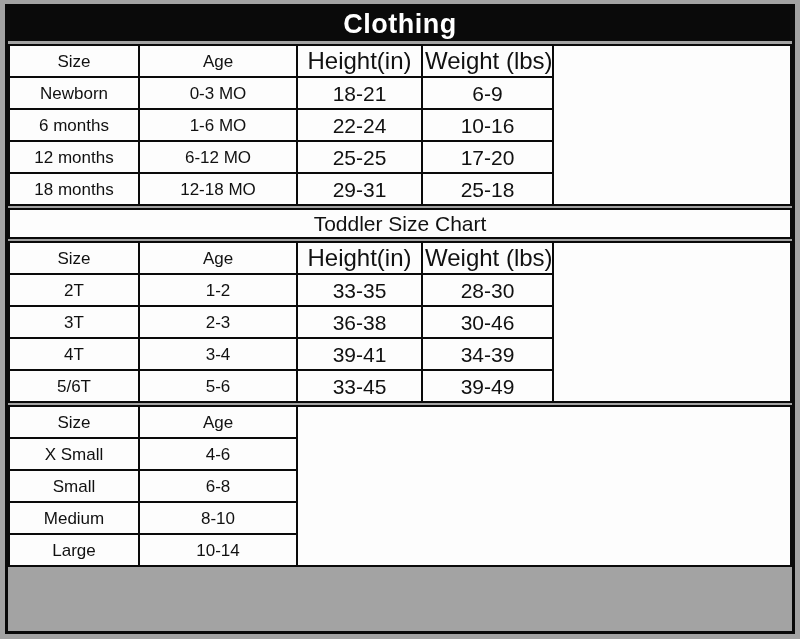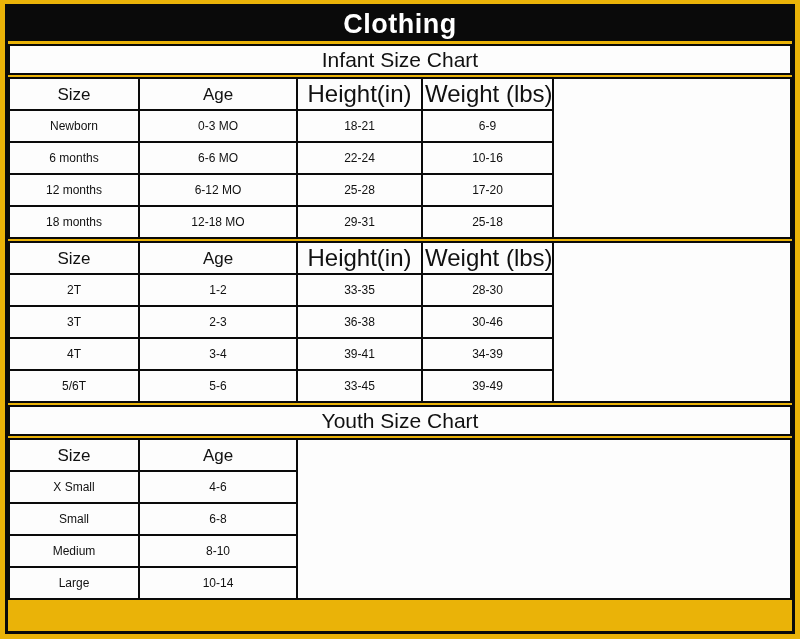--- a/index.html
+++ b/index.html
@@ -7,21 +7,21 @@
     padding: 0;
     background: #ffffff;
     font-family: "Liberation Sans", sans-serif;
     color: #111111;
   }
   .sheet {
     box-sizing: border-box;
     width: 800px;
     height: 639px;
     padding: 4px 5px 5px 5px;
-    background: #eab308;
+    background: #a3a3a3;
   }
   .frame {
     box-sizing: border-box;
     width: 100%;
     height: 630px;
     border: 3px solid #0a0a0a;
     display: flex;
     flex-direction: column;
   }
   .title-bar {
@@ -56,49 +56,48 @@
   }
   table.size-table th,
   table.size-table td {
     box-sizing: border-box;
     border: 2px solid #0a0a0a;
     height: 32px;
     padding: 0 2px;
     text-align: center;
     vertical-align: middle;
     font-weight: normal;
-    font-size: 12px;
+    font-size: 17px;
     line-height: 1;
     overflow: hidden;
     white-space: nowrap;
   }
   table.size-table th { font-size: 17px; }
   table.size-table th.cond { font-size: 24px; }
-  table.size-table td.cond { font-size: 12px; }
+  table.size-table td.cond { font-size: 21px; }
   
   table.cols5 col.c-size   { width: 130px; }
   table.cols5 col.c-age    { width: 158px; }
   table.cols5 col.c-height { width: 125px; }
   table.cols5 col.c-weight { width: 131px; }
   table.cols5 col.c-rest   { width: auto;  }
   
   table.cols3 col.c-size { width: 130px; }
   table.cols3 col.c-age  { width: 158px; }
   table.cols3 col.c-rest { width: auto;  }
   td.blank { background: #fdfdfd; }
 </style>
 </head>
 <body>
 
 <div class="sheet">
   <div class="frame">
 
     <div class="title-bar">Clothing</div>
 
-    <div class="banner">Infant Size Chart</div>
     <table class="size-table cols5">
       <colgroup>
         <col class="c-size">
           <col class="c-age">
           <col class="c-height">
           <col class="c-weight">
           <col class="c-rest">
       </colgroup>
       <tbody>
         <tr>
@@ -109,39 +108,40 @@
           <td class="blank" rowspan="5"></td>
         </tr>
         <tr>
           <td>Newborn</td>
           <td>0-3 MO</td>
           <td class="cond">18-21</td>
           <td class="cond">6-9</td>
         </tr>
         <tr>
           <td>6 months</td>
-          <td>6-6 MO</td>
+          <td>1-6 MO</td>
           <td class="cond">22-24</td>
           <td class="cond">10-16</td>
         </tr>
         <tr>
           <td>12 months</td>
           <td>6-12 MO</td>
-          <td class="cond">25-28</td>
+          <td class="cond">25-25</td>
           <td class="cond">17-20</td>
         </tr>
         <tr>
           <td>18 months</td>
           <td>12-18 MO</td>
           <td class="cond">29-31</td>
           <td class="cond">25-18</td>
         </tr>
       </tbody>
     </table>
 
+    <div class="banner">Toddler Size Chart</div>
     <table class="size-table cols5">
       <colgroup>
         <col class="c-size">
           <col class="c-age">
           <col class="c-height">
           <col class="c-weight">
           <col class="c-rest">
       </colgroup>
       <tbody>
         <tr>
@@ -171,21 +171,20 @@
         </tr>
         <tr>
           <td>5/6T</td>
           <td>5-6</td>
           <td class="cond">33-45</td>
           <td class="cond">39-49</td>
         </tr>
       </tbody>
     </table>
 
-    <div class="banner">Youth Size Chart</div>
     <table class="size-table cols3">
       <colgroup>
         <col class="c-size">
           <col class="c-age">
           <col class="c-rest">
       </colgroup>
       <tbody>
         <tr>
           <th>Size</th>
           <th>Age</th>

